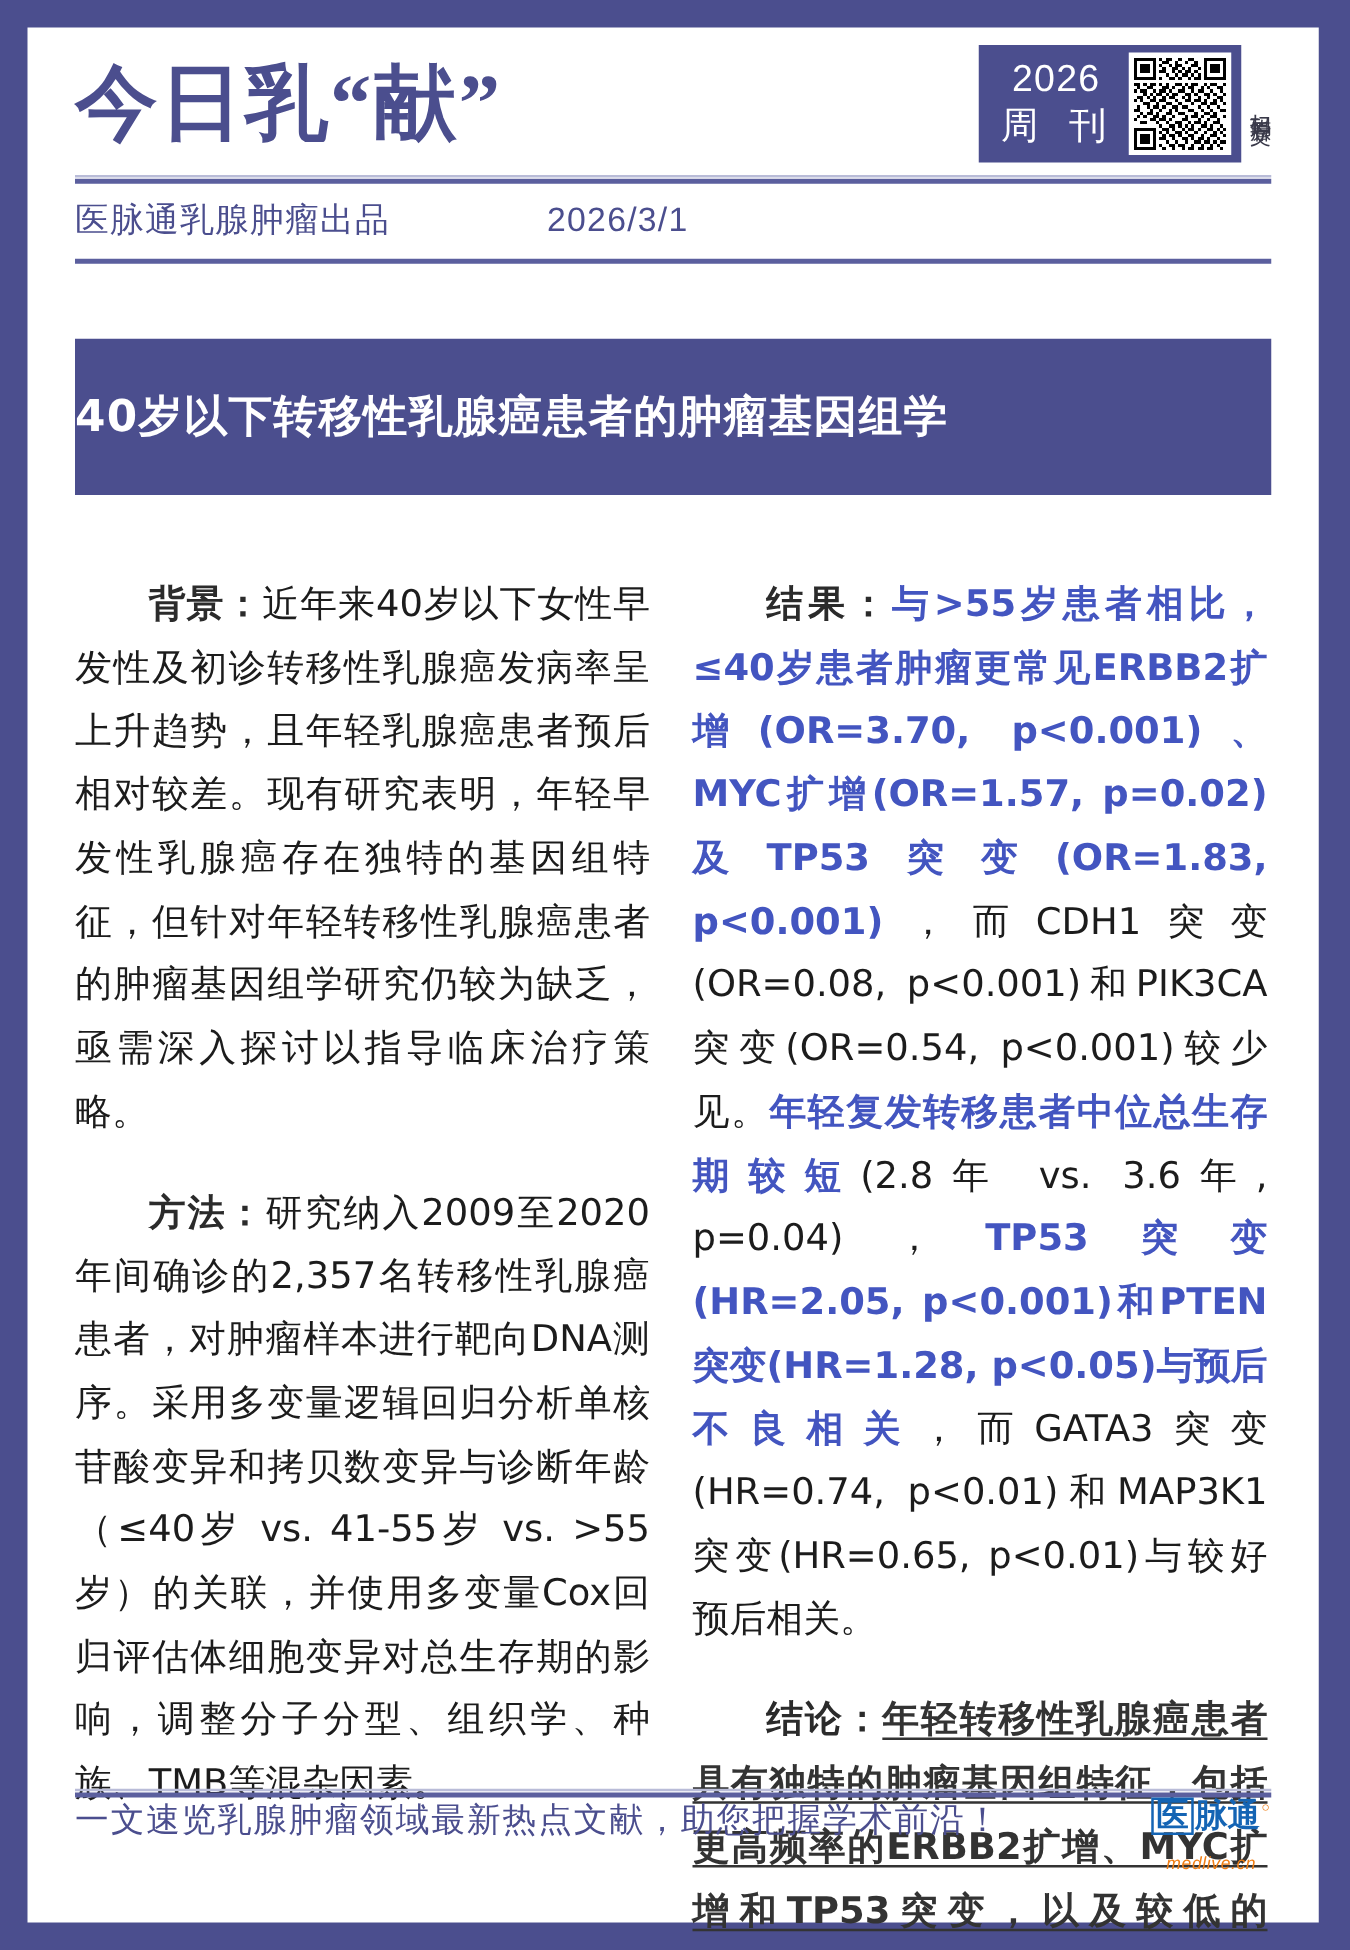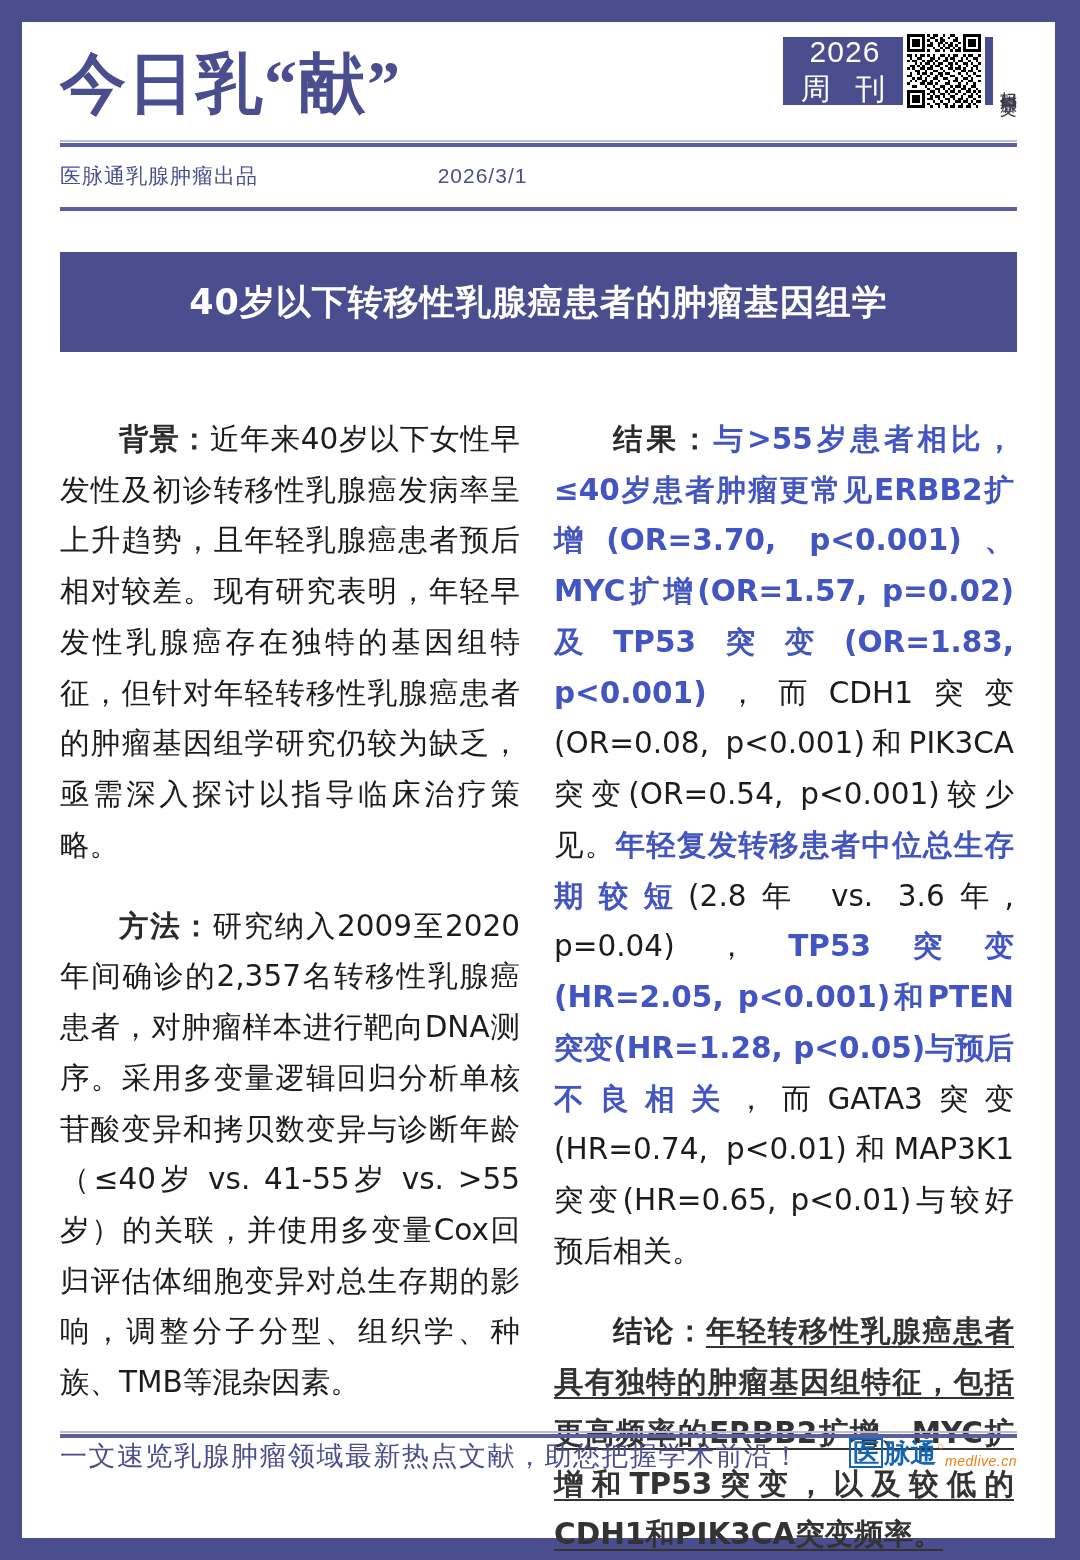--- a/index.html
+++ b/index.html
@@ -61,21 +61,21 @@
     gap: 6px;
     padding-top: 4px;
   }
 
   .issue-badge {
     background: #4b4e8e;
     display: flex;
     align-items: center;
     padding: 6px 8px 6px 14px;
     gap: 10px;
-    height: 68px;
+    height: 94px;
   }
 
   .issue-year {
     color: #ffffff;
     font-size: 30px;
     line-height: 1.22;
     letter-spacing: 1px;
     text-align: center;
     white-space: nowrap;
   }
@@ -135,36 +135,35 @@
   .rule-single {
     height: 4px;
     background: #5b5f9e;
     margin-top: 2px;
   }
 
   .meta-row {
     display: flex;
     align-items: center;
     height: 58px;
-    font-size: 21px;
+    font-size: 27px;
     color: #4b4e8e;
     letter-spacing: 1px;
   }
   .meta-left { width: 38%; }
   .meta-mid  { width: 31%; text-align: left; padding-left: 14px; }
   .meta-right{ width: 31%; text-align: right; padding-right: 6px; }
 
   
   .title-banner {
-    margin-top: 41px;
-    height: 100px;
+    margin-top: 60px;
+    height: 125px;
     background: #4b4e8e;
     display: flex;
     align-items: center;
-    justify-content: center;
   }
   .title-banner-text {
     color: #ffffff;
     font-size: 35px;
     font-weight: bold;
     letter-spacing: 1px;
     text-align: center;
     font-family: "DejaVu Sans", "Liberation Sans", sans-serif;
   }
 
@@ -217,20 +216,21 @@
     justify-content: space-between;
     height: 78px;
   }
   .footer-text {
     font-size: 27px;
     color: #4b4e8e;
     letter-spacing: 1.5px;
   }
   .logo {
     display: flex;
+    flex-direction: column;
     align-items: center;
     line-height: 1;
   }
   .logo-main {
     font-size: 26px;
     font-weight: bold;
     color: #1464b4;
     letter-spacing: 0px;
     position: relative;
     font-family: "DejaVu Sans", "Liberation Sans", sans-serif;

